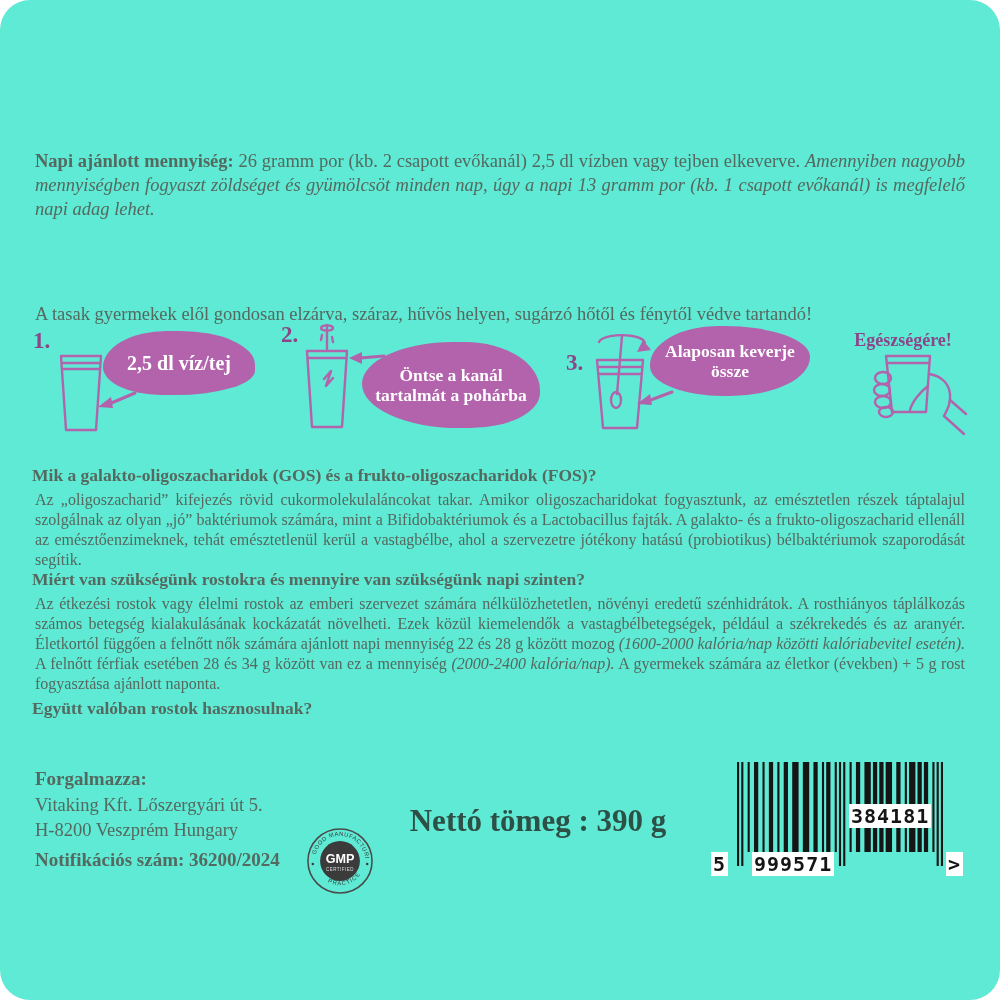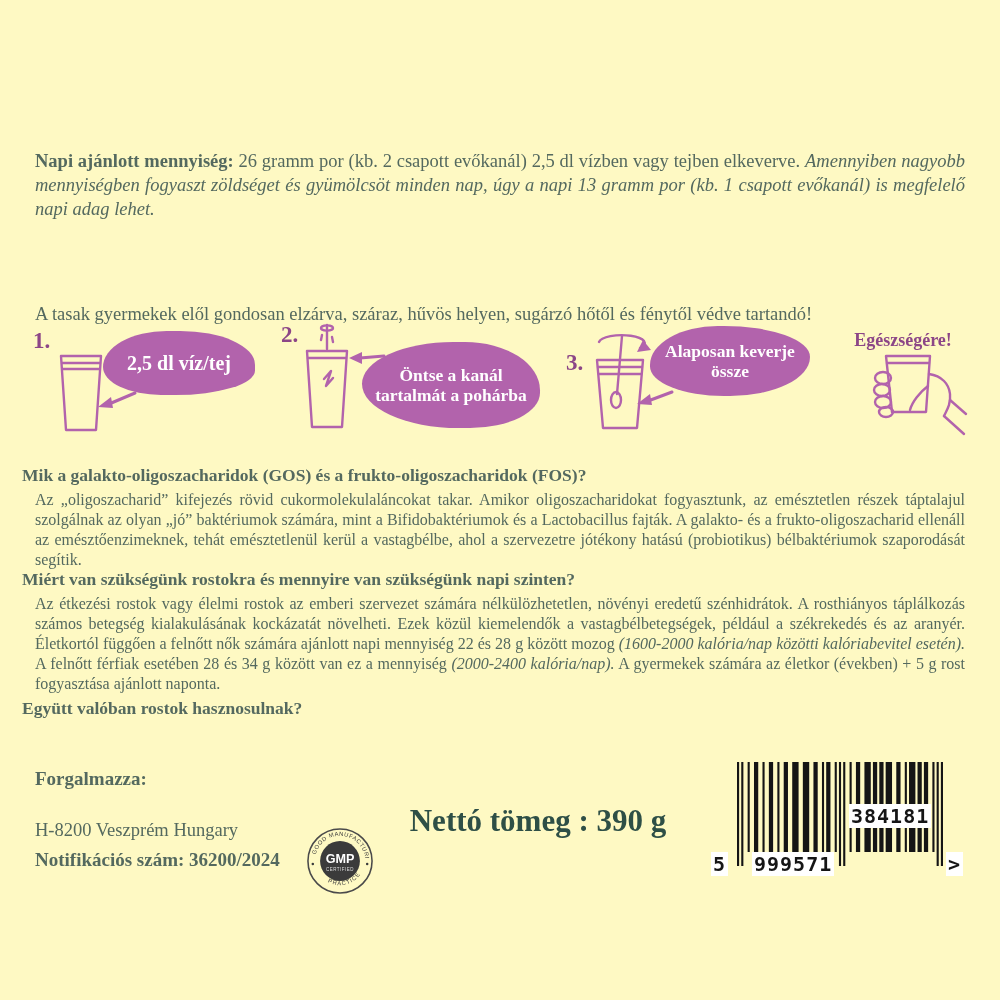--- a/index.html
+++ b/index.html
@@ -1,22 +1,22 @@
 <!DOCTYPE html>
 <html style="--text: #54695f; --purple: #b263ac; --purple-dark: #8c4687; --weight: #2e4f46;"><head>
 <meta charset="utf-8">
 <style>
   html,body{margin:0;padding:0;background:#ffffff;}
-  .page{position:relative;width:1000px;height:1000px;background:#fef9c3;overflow:hidden;
-        font-family:"Liberation Serif",serif;color:var(--text,#54695f);}
+  .page{position:relative;width:1000px;height:1000px;background:#5eead4;overflow:hidden;
+        font-family:"Liberation Serif",serif;color:var(--text,#54695f);border-radius:30px;}
   .abs{position:absolute;}
   .par{left:35px;width:930px;font-size:18.5px;line-height:24px;text-align:justify;}
   .par i{font-style:italic;}
   .storage{text-align:left;}
-  .heading{left:22px;width:930px;font-weight:bold;font-size:17.5px;color:var(--text,#54695f);}
+  .heading{left:32px;width:930px;font-weight:bold;font-size:17.5px;color:var(--text,#54695f);}
   .bodypar{left:35px;width:930px;font-size:16px;line-height:20px;text-align:justify;}
   .stepnum{font-weight:bold;font-size:23px;color:var(--purple-dark,#8c4687);}
   .blob{background:var(--purple,#b263ac);color:#fff;font-weight:bold;display:flex;
         flex-direction:column;align-items:center;justify-content:center;text-align:center;line-height:1.15;}
   .blob1{border-radius:46% 54% 58% 42% / 62% 58% 42% 48%;font-size:20px;}
   .blob2{border-radius:55% 45% 42% 58% / 52% 60% 44% 55%;font-size:17.5px;}
   .blob3{border-radius:44% 56% 52% 48% / 58% 46% 58% 44%;font-size:17.5px;}
   .cheers{color:var(--purple-dark,#8c4687);font-weight:bold;font-size:18px;text-align:center;}
   .dist-label{font-weight:bold;font-size:19px;}
   .dist-line{font-size:18.5px;}
@@ -112,20 +112,21 @@
 
   <h3 class="abs heading" style="top:447px;">Mik a galakto-oligoszacharidok (GOS) és a frukto-oligoszacharidok (FOS)?</h3>
   <p class="abs bodypar" style="top:474px;">Az „oligoszacharid” kifejezés rövid cukormolekulaláncokat takar. Amikor oligoszacharidokat fogyasztunk, az emésztetlen részek táptalajul szolgálnak az olyan „jó” baktériumok számára, mint a Bifidobaktériumok és a Lactobacillus fajták. A galakto- és a frukto-oligoszacharid ellenáll az emésztőenzimeknek, tehát emésztetlenül kerül a vastagbélbe, ahol a szervezetre jótékony hatású (probiotikus) bélbaktériumok szaporodását segítik.</p>
 
   <h3 class="abs heading" style="top:551px;">Miért van szükségünk rostokra és mennyire van szükségünk napi szinten?</h3>
   <p class="abs bodypar" style="top:578px;"><span>Az étkezési rostok vagy élelmi rostok az emberi szervezet számára nélkülözhetetlen, növényi eredetű szénhidrátok. A rosthiányos táplálkozás számos betegség kialakulásának kockázatát növelheti. Ezek közül kiemelendők a vastagbélbetegségek, például a székrekedés és az aranyér. Életkortól függően a felnőtt nők számára ajánlott napi mennyiség 22 és 28 g között mozog </span><i>(1600-2000 kalória/nap közötti kalóriabevitel esetén).</i><span> A felnőtt férfiak esetében 28 és 34 g között van ez a mennyiség </span><i>(2000-2400 kalória/nap).</i><span> A gyermekek számára az életkor (években) + 5 g rost fogyasztása ajánlott naponta.</span></p>
 
   <h3 class="abs heading" style="top:680px;">Együtt valóban rostok hasznosulnak?</h3>
 
   <div class="abs dist-label" style="left:35px;top:768px;">Forgalmazza:</div>
+  <div class="abs dist-line" style="left:35px;top:795px;">Vitaking Kft. Lőszergyári út 5.</div>
   <div class="abs dist-line" style="left:35px;top:820px;">H-8200 Veszprém Hungary</div>
   <div class="abs notif" style="left:35px;top:849px;">Notifikációs szám: 36200/2024</div>
 
   <svg class="abs" style="left:306px;top:827px;" width="68" height="68" viewBox="0 0 70 70">
     <circle cx="35" cy="35" r="33" fill="none" stroke="#4a4a4a" stroke-width="1.6"></circle>
     <circle cx="35" cy="35" r="20.5" fill="#3b3b3b"></circle>
     <defs>
       <path id="ringTop" d="M 9,35 A 26,26 0 0 1 61,35" fill="none"></path>
       <path id="ringBot" d="M 10,35 A 25,25 0 0 0 60,35" fill="none"></path>
     </defs>

